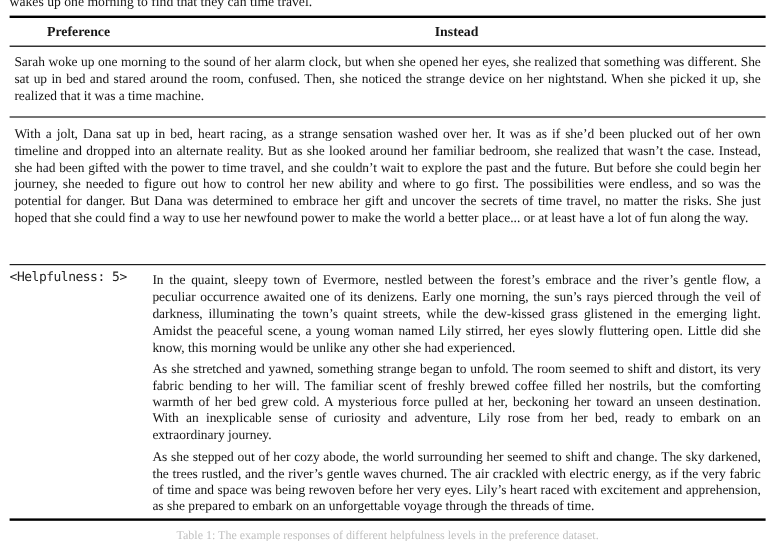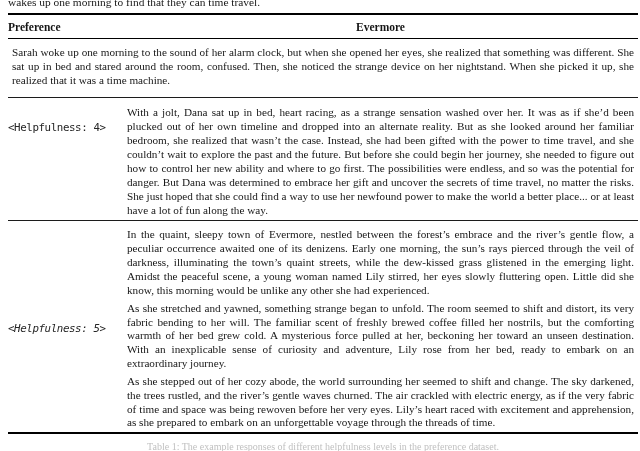--- a/index.html
+++ b/index.html
@@ -9,70 +9,69 @@
     overflow:hidden; font-family:"Liberation Serif", serif; color:#161616;
   }
   .content { position:absolute; left:8px; top:0; width:630px; }
   .prompt-tail { margin-top:-4px; font-size:11.4px; line-height:13px; white-space:nowrap; }
   .rule { width:100%; background:#000; }
   .toprule { margin-top:4px; height:1.8px; }
   .headrule { height:1.4px; }
   .thinrule { height:1px; background:#1c1c1c; }
   .bottomrule { height:1.9px; }
   .thead { display:flex; height:23px; align-items:center; padding-top:1px; }
-  .th { font-weight:bold; font-size:11.5px; }
+  .th { font-weight:bold; font-size:11.5px;text-align:center; }
   .th-pref { width:115px; flex:none; }
   .th-resp { flex:1; text-align:center; }
   .row { display:flex; overflow:hidden; }
   .row-0 { height:58.3px; padding-top:2px; }
   .row-1 { height:122px; padding-top:3px; }
   .row-2 { height:210.5px; padding-top:3px; }
   .pref { width:115px; flex:none; }
   .mono {
     font-family:"DejaVu Sans Mono", monospace; font-size:10.8px;
     letter-spacing:-0.4px; color:#242424; white-space:pre;
   }
   .row-0 .pref { padding-top:13px; }
   .row-1 .pref { padding-top:20px; }
-  .row-2 .pref { display:flex; align-items:center;font-style:italic; }
+  .row-2 .pref { display:flex; align-items:flex-start; }
   .resp { flex:1; font-size:11.2px; line-height:14px; text-align:justify; }
   .row-2 .resp { line-height:13.85px; }
   .resp p { margin:4px; }
   .caption {
     margin-top:7px; font-size:10px; line-height:12px; color:#c0c0c0;
     text-align:center; white-space:nowrap;
   }
 </style>
 </head>
 <body>
 
 <div class="page">
   <div class="content">
 
     <div class="prompt-tail">wakes up one morning to find that they can time travel.</div>
 
     <div class="rule toprule"></div>
 
     <div class="thead">
       <div class="th th-pref">Preference</div>
-      <div class="th th-resp">Evermore</div>
+      <div class="th th-resp">Instead</div>
     </div>
 
     <div class="rule headrule"></div>
 
     <div class="row row-0">
       <div class="resp">
         <p>Sarah woke up one morning to the sound of her alarm clock, but when she opened her eyes, she realized that something was different. She sat up in bed and stared around the room, confused. Then, she noticed the strange device on her nightstand. When she picked it up, she realized that it was a time machine.</p>
       </div>
     </div>
 
     <div class="rule thinrule"></div>
 
     <div class="row row-1">
-      <div class="pref mono">&lt;Helpfulness: 4&gt;</div>
       <div class="resp">
         <p>With a jolt, Dana sat up in bed, heart racing, as a strange sensation washed over her. It was as if she’d been plucked out of her own timeline and dropped into an alternate reality. But as she looked around her familiar bedroom, she realized that wasn’t the case. Instead, she had been gifted with the power to time travel, and she couldn’t wait to explore the past and the future. But before she could begin her journey, she needed to figure out how to control her new ability and where to go first. The possibilities were endless, and so was the potential for danger. But Dana was determined to embrace her gift and uncover the secrets of time travel, no matter the risks. She just hoped that she could find a way to use her newfound power to make the world a better place... or at least have a lot of fun along the way.</p>
       </div>
     </div>
 
     <div class="rule thinrule"></div>
 
     <div class="row row-2">
       <div class="pref">
         <span class="mono">&lt;Helpfulness: 5&gt;</span>

